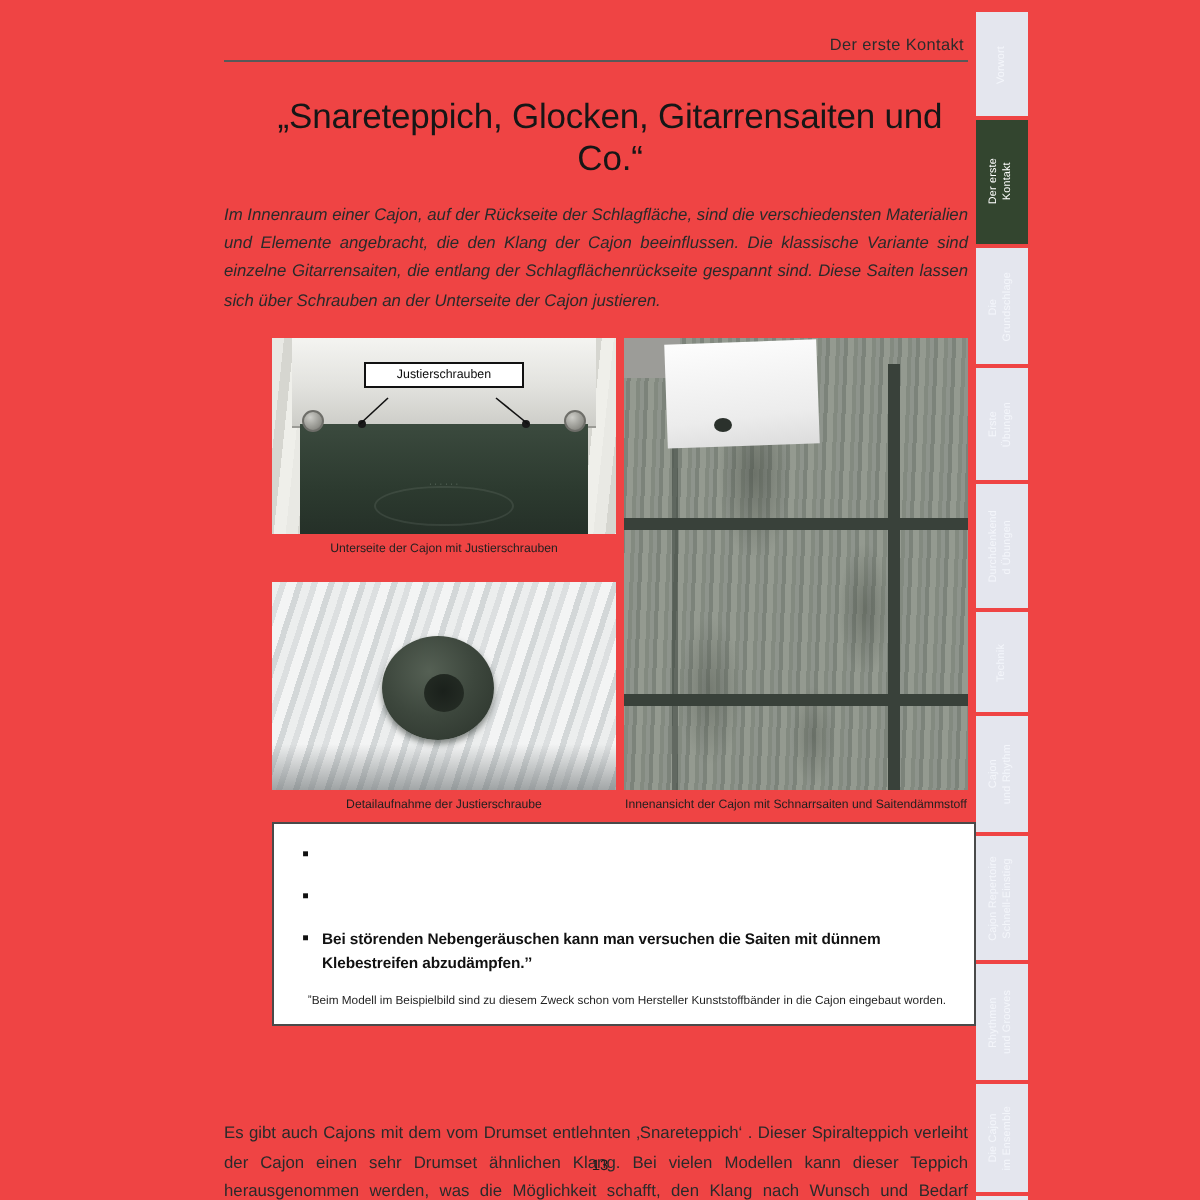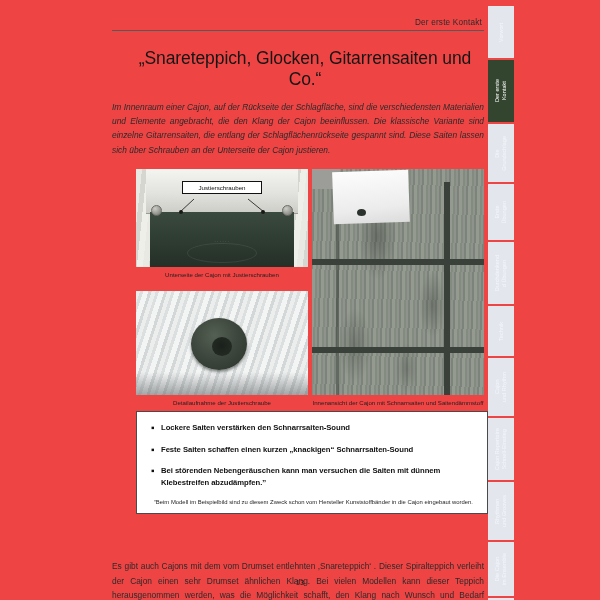--- a/index.html
+++ b/index.html
@@ -355,25 +355,23 @@
         </div>
         <div class="fig-cap">Detailaufnahme der Justierschraube</div>
       </div>
 
     </div>
   </div>
 
   <div class="bullet-box">
     <div class="bullet-row">
       <div class="bullet-dot">▪</div>
-      <div class="bullet-txt">Lockere Saiten verstärken den Schnarrsaiten-Sound</div>
     </div>
     <div class="bullet-row">
       <div class="bullet-dot">▪</div>
-      <div class="bullet-txt">Feste Saiten schaffen einen kurzen „knackigen“ Schnarrsaiten-Sound</div>
     </div>
     <div class="bullet-row">
       <div class="bullet-dot">▪</div>
       <div class="bullet-txt">Bei störenden Nebengeräuschen kann man versuchen die Saiten mit dünnem Klebestreifen abzudämpfen.ˮ</div>
     </div>
     <div class="footnote">ˮBeim Modell im Beispielbild sind zu diesem Zweck schon vom Hersteller Kunststoffbänder in die Cajon eingebaut worden.</div>
   </div>
 
   <p class="closing">Es gibt auch Cajons mit dem vom Drumset entlehnten ‚Snareteppich‘ . Dieser Spiralteppich verleiht  der Cajon einen sehr Drumset ähnlichen Klang. Bei vielen Modellen kann dieser Teppich herausgenommen werden, was die Möglichkeit schafft, den Klang nach Wunsch und Bedarf anzupassen.</p>
 

